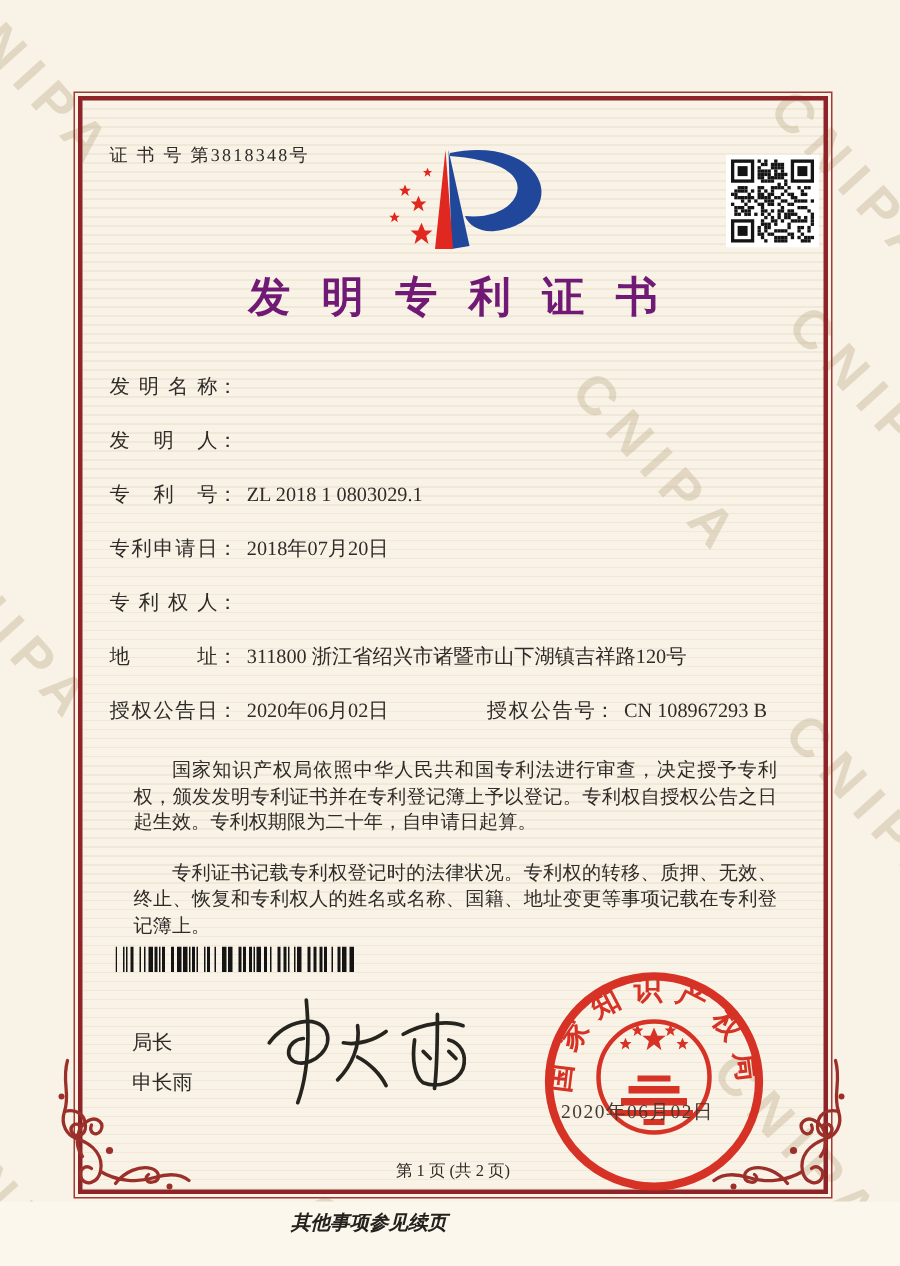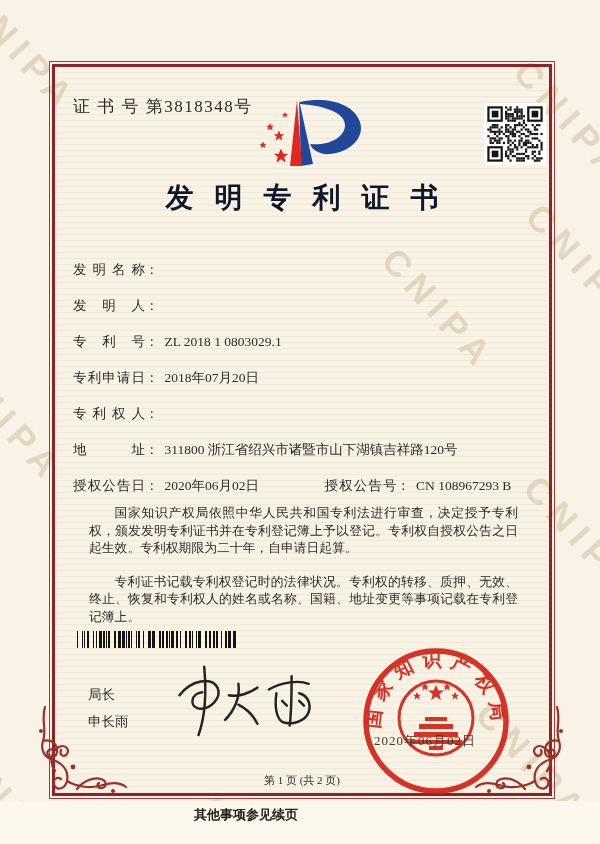--- a/index.html
+++ b/index.html
@@ -23,51 +23,51 @@
     border:1px solid #a23a33;
   }
   .frame-inner{
     position:absolute;inset:2px;border:3px solid #8e2428;
     background:repeating-linear-gradient(0deg,
       rgba(203,176,140,0.16) 0px, rgba(203,176,140,0.16) 1px,
       rgba(255,255,255,0) 1px, rgba(255,255,255,0) 6px);
   }
   .below-strip{position:absolute;left:0;top:801px;width:600px;height:43px;background:#fbf7ec;}
 
-  .cert-no{position:absolute;left:73px;top:95px;font-size:17px;letter-spacing:1.5px;}
+  .cert-no{position:absolute;left:73px;top:95px;font-size:12px;letter-spacing:1.5px;}
   .logo{position:absolute;left:250px;top:90px;width:115px;height:82px;}
   .qr{position:absolute;left:484px;top:103px;width:62px;height:62px;}
   .title{
     position:absolute;left:50px;top:179px;width:504px;text-align:center;
-    font-size:28px;font-weight:bold;letter-spacing:21px;text-indent:21px;color:#0f172a;
+    font-size:28px;font-weight:bold;letter-spacing:21px;text-indent:21px;color:#701a75;
   }
   .rows{
     position:absolute;left:73px;top:249px;width:462px;
-    display:flex;flex-direction:column;gap:19px;font-size:13.5px;margin-top:12px;
+    display:flex;flex-direction:column;gap:19px;font-size:13.5px;
   }
   .row{display:flex;line-height:17px;white-space:nowrap;}
   .lbl{display:inline-block;width:72px;text-align:justify;text-align-last:justify;}
   .colon{margin-right:6px;}
   .g1 .val{display:inline-block;width:118px;}
   .g2{margin-left:42px;display:flex;}
   .paras{
     position:absolute;left:73px;top:489px;width:461px;
     font-size:12.8px;line-height:17.6px;text-align:justify;
   }
   .paras p{margin:16px;text-indent:2em;}
   .barcode{position:absolute;left:77px;top:631px;width:164px;height:17px;}
   .director{position:absolute;left:88px;top:681px;font-size:13.5px;line-height:27px;}
   .signature{position:absolute;left:170px;top:661px;width:152px;height:76px;}
   .seal{position:absolute;left:357px;top:645px;width:158px;height:158px;opacity:.95;}
   .seal-date{
     position:absolute;left:374px;top:732px;width:140px;
     font-size:13px;letter-spacing:1px;color:#443a31;z-index:5;
   }
   .page-num{position:absolute;left:50px;top:773px;width:504px;text-align:center;font-size:11px;}
-  .footer-note{position:absolute;left:0;top:806px;width:492px;text-align:center;font-size:13px;font-weight:bold;color:#24211d;}
+  .footer-note{position:absolute;left:0;top:806px;width:492px;text-align:center;font-size:13px;font-weight:bold;color:#24211d;font-style:italic;}
   .corner{position:absolute;width:95px;height:95px;z-index:3;}
   .corner.bl{left:33px;top:705px;}
   .corner.br{left:474px;top:705px;transform:scaleX(-1);}
 </style>
 </head>
 <body>
 
 <span class="watermark" style="left:-14px;top:-18px">CNIPA</span>
 <span class="watermark" style="left:536px;top:52px">CNIPA</span>
 <span class="watermark" style="left:548px;top:196px">CNIPA</span>

